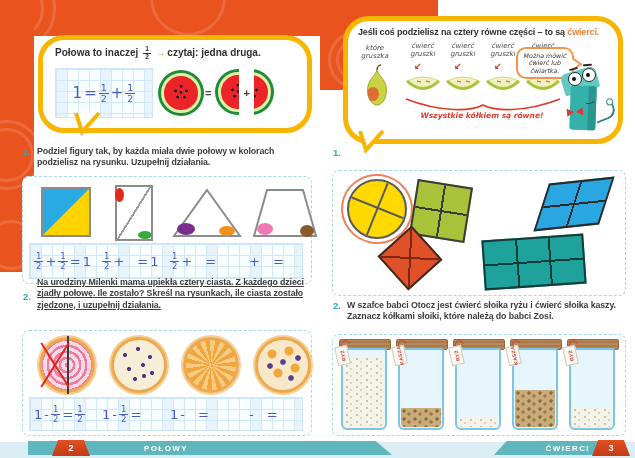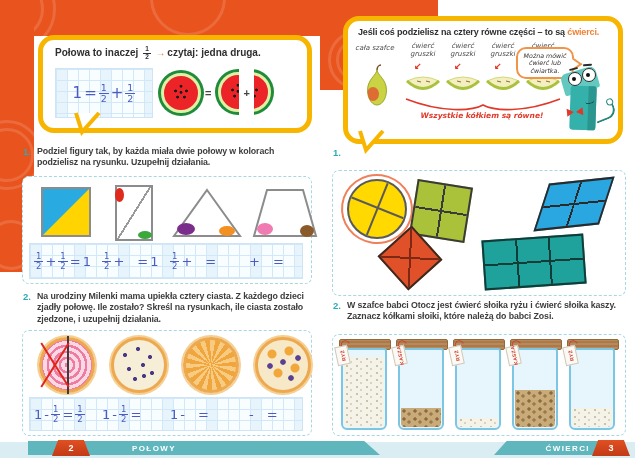--- a/index.html
+++ b/index.html
@@ -7,21 +7,21 @@
         font-family:"Liberation Sans",sans-serif;}
 
   
   .bg-orange{position:absolute;background:#e9531e;overflow:hidden;}
   .bgA{left:0;top:0;width:438px;height:36px;}
   .bgB{left:0;top:0;width:34px;height:272px;}
   .bgC{left:320px;top:0;width:118px;height:90px;border-bottom-right-radius:10px;}
   .ring{position:absolute;border:3px solid rgba(255,255,255,.14);border-radius:50%;}
 
   
-  .bubble{position:absolute;background:#fff;border:5px solid #f8b500;border-radius:16px;}
+  .bubble{position:absolute;background:#fff;border:5px solid #f8b500;border-radius:26px;}
   .bubble-tail{position:absolute;z-index:5;}
 
   
   .grid{background-color:#f8fdff;
     background-image:linear-gradient(#d2e7f7 1px,transparent 1px),
                      linear-gradient(90deg,#d2e7f7 1px,transparent 1px),
                      linear-gradient(90deg,rgba(170,215,240,.22) 0 11px,transparent 11px);
     background-size:11px 11px,11px 11px,44px 100%;
     border:1px solid #cfe4f5;}
 
@@ -166,21 +166,21 @@
   .jtag{position:absolute;left:-5px;top:7px;width:11px;height:17px;background:#fbf9f4;border:1px solid #cfc8b8;
     transform:rotate(-12deg);z-index:3;display:flex;align-items:center;justify-content:center;}
   .jtag::before{content:"";position:absolute;top:-6px;right:-4px;width:7px;height:7px;border:1.2px solid #d13b2e;
     border-bottom-color:transparent;border-right-color:transparent;border-radius:50%;transform:rotate(40deg);}
   .jtag span{writing-mode:vertical-rl;transform:rotate(180deg);font-size:5px;font-weight:bold;color:#d13b2e;letter-spacing:.4px;}
 
   
   .foot-strip{position:absolute;left:0;bottom:0;width:635px;height:16px;background:#d9edf2;}
   .banner{position:absolute;bottom:3px;height:14px;background:#5fb7bd;color:#fff;font-size:8px;font-weight:bold;
     letter-spacing:1.4px;display:flex;align-items:center;z-index:2;}
-  .banner-l{left:28px;width:352px;clip-path:polygon(0 0,95.5% 0,100% 100%,0 100%);padding-left:0;}
+  .banner-l{left:28px;width:352px;clip-path:polygon(0 0,95.5% 0,100% 100%,0 100%);padding-left:12px;}
   .banner-l span{margin-left:104px;}
   .banner-r{left:494px;width:126px;clip-path:polygon(10% 0,100% 0,100% 100%,0 100%);justify-content:flex-end;}
   .banner-r span{margin-right:30px;}
   .page-tab{position:absolute;bottom:2px;width:38px;height:16px;background:linear-gradient(#e05022,#c23a17);
     clip-path:polygon(16% 0,84% 0,100% 100%,0 100%);color:#fff;font-size:9px;font-weight:bold;
     display:flex;align-items:center;justify-content:center;z-index:3;}
   .tab-l{left:52px;} .tab-r{left:592px;}
 </style>
 </head>
 <body>
@@ -299,21 +299,21 @@
           <span class="tk blank"></span>
           <span class="tk">+</span>
           <span class="tk blank"></span>
           <span class="tk">=</span>
           <span class="tk blank"></span>
         </div>
     </div>
   </div>
 
   <span class="task-num" style="left:23px;top:291px;">2.</span>
-  <div class="task-text" style="left:37px;top:291px;width:272px;">Na urodziny Milenki mama upiekła cztery ciasta. Z każdego dzieci zjadły połowę. Ile zostało? Skreśl na rysunkach, ile ciasta zostało zjedzone, i uzupełnij działania.</div>
+  <div class="task-text" style="left:37px;top:277px;width:272px;text-decoration:underline;">Na urodziny Milenki mama upiekła cztery ciasta. Z każdego dzieci zjadły połowę. Ile zostało? Skreśl na rysunkach, ile ciasta zostało zjedzone, i uzupełnij działania.</div>
 
   <div class="dashed-box" style="left:22px;top:330px;width:288px;height:104px;">
     <div class="cake cake1" style="left:16px;top:6px;">
       <span class="cut-line"></span>
       <span class="cross x1"></span>
       <span class="cross x2"></span>
     </div>
     <div class="cake cake2" style="left:88px;top:6px;"></div>
     <div class="cake cake3" style="left:160px;top:6px;"></div>
     <div class="cake cake4" style="left:232px;top:6px;"></div>
@@ -355,21 +355,21 @@
           <span class="tk">=</span>
           <span class="tk blank"></span>
         </div>
     </div>
   </div>
 
   <div class="bubble" style="left:343px;top:16px;width:270px;height:118px;">
     <div style="position:absolute;left:10px;top:6px;white-space:nowrap;font-size:9px;font-weight:bold;color:#2f2f2f;letter-spacing:-0.15px;">
       <span>Jeśli coś podzielisz na cztery równe części – to są </span><span style="color:#f08033;">ćwierci.</span>
     </div>
-    <div class="pear-label" style="left:6px;top:24px;width:42px;">cała szafce</div>
+    <div class="pear-label" style="left:6px;top:24px;width:42px;">które gruszka</div>
     <svg style="position:absolute;left:12px;top:42px;" width="34" height="48">
       <defs>
           <clipPath id="pclip">
             <path d="M17,7 C18,12 24,15 26,23 C28,33 23,42 17,42 C11,42 6,33 8,23 C10,15 16,12 17,7 Z"></path>
           </clipPath>
         </defs>
       <path d="M17,7 C18,12 24,15 26,23 C28,33 23,42 17,42 C11,42 6,33 8,23 C10,15 16,12 17,7 Z" fill="#c9d343" stroke="#98a829" stroke-width="1"></path>
       <ellipse cx="13" cy="31" rx="6" ry="7" fill="#e2542e" opacity="0.8" clip-path="url(#pclip)"></ellipse>
       <path d="M17,7 C17,4 19,2 21,2" stroke="#7a4b1f" stroke-width="1.5" fill="none"></path>
     </svg>

